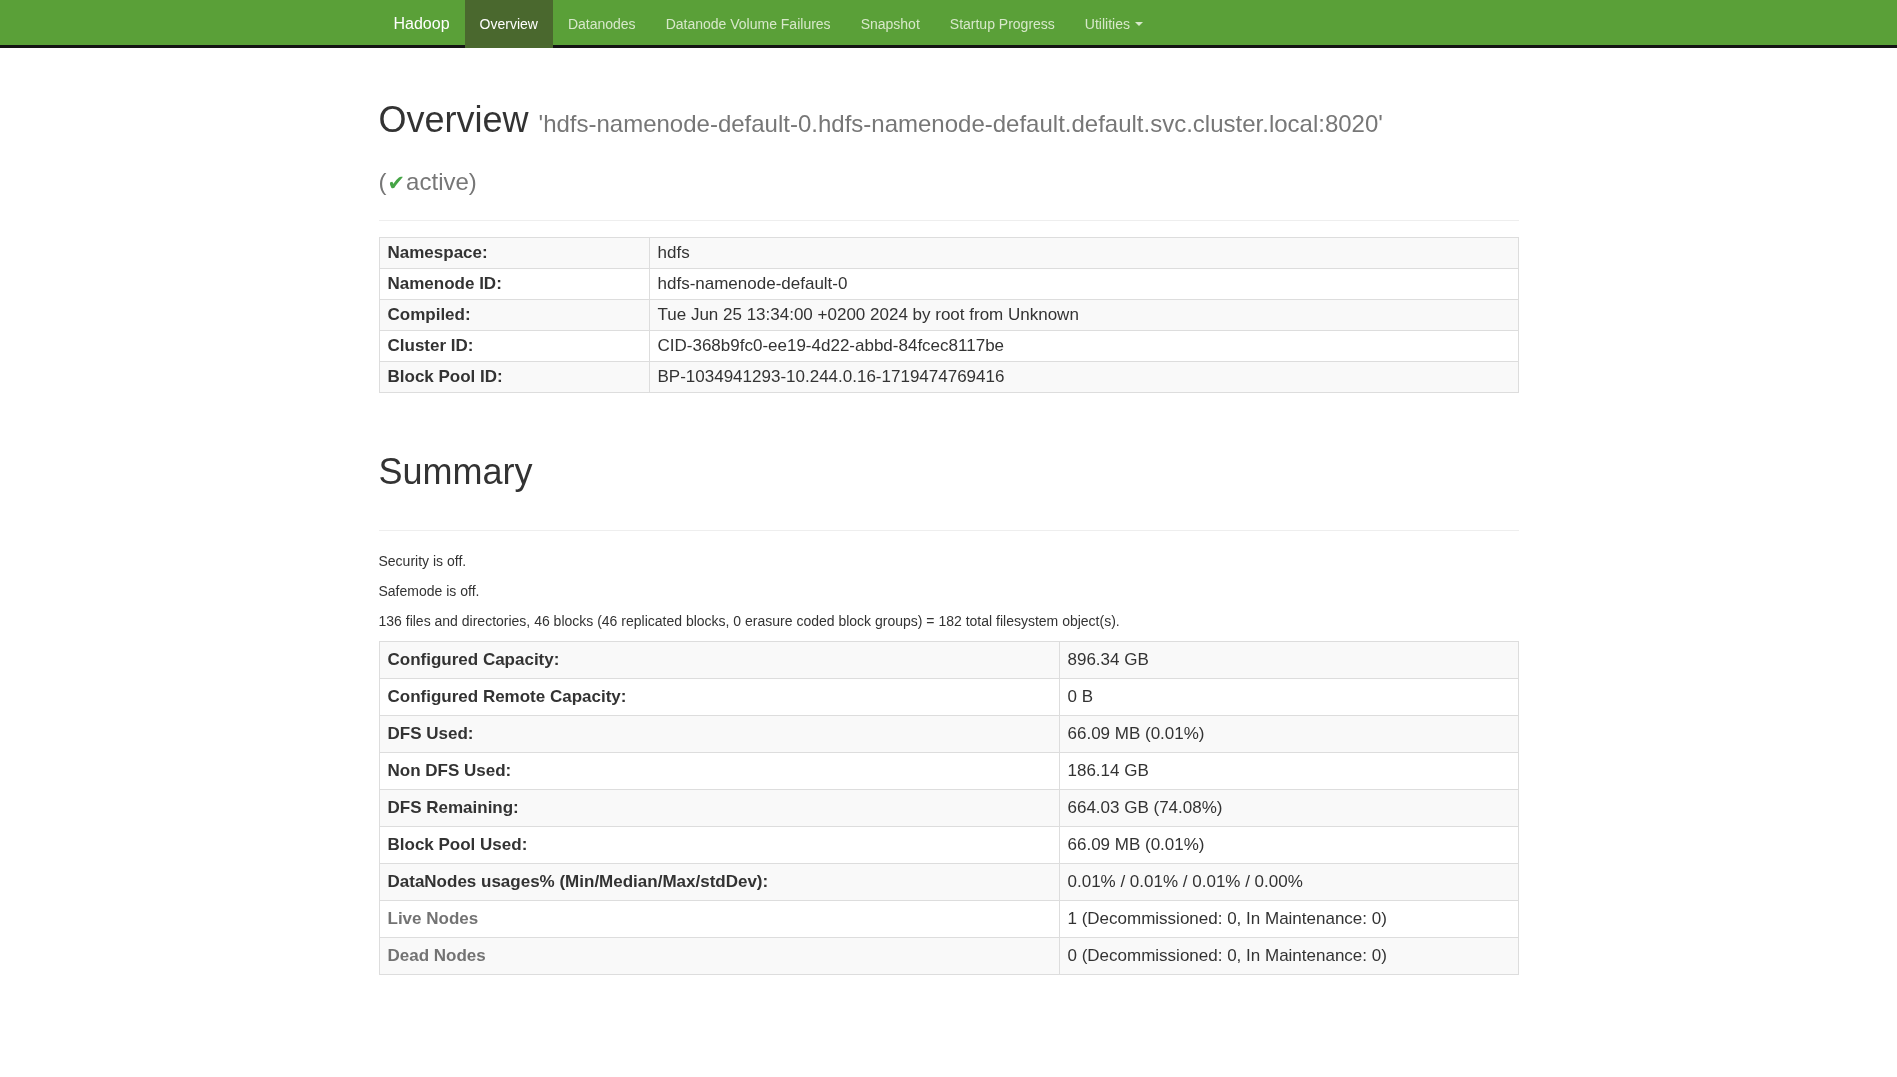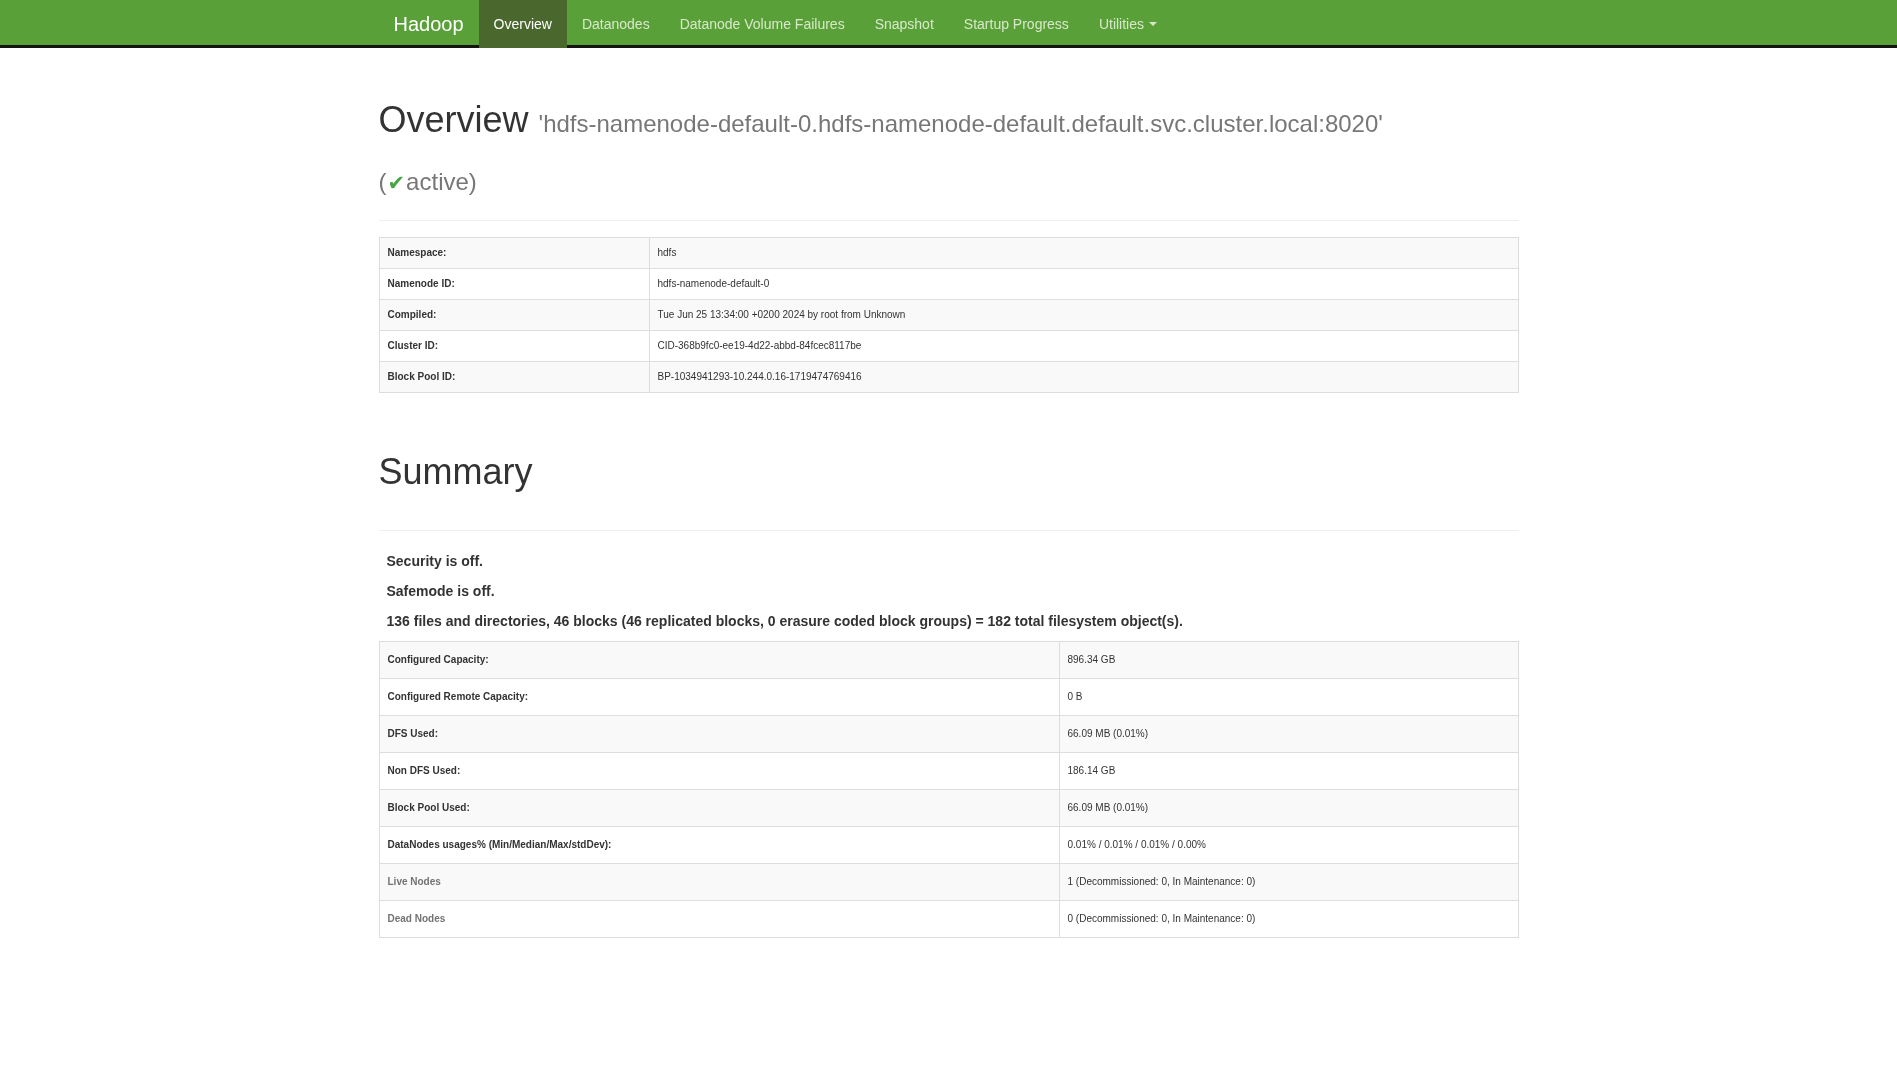--- a/index.html
+++ b/index.html
@@ -20,21 +20,21 @@
   .navbar {
     height: 48px;
     background: #5aa038;
     border-bottom: 3px solid #141414;
   }
   .navbar .container { display: flex; align-items: stretch; height: 48px; }
   .brand {
     display: flex; align-items: center;
     padding: 0 15px;
     color: #ffffff;
-    font-size: 20px;
+    font-size: 16px;
     text-decoration: none;
     cursor: pointer;
   }
   ul.navlist { display: flex; list-style: none; margin: 0; padding: 0; }
   ul.navlist li { display: flex; }
   ul.navlist li a {
     display: flex; align-items: center;
     padding: 0 15px;
     color: #d7e8ca;
     font-size: 14px;
@@ -90,31 +90,31 @@
     width: 100%;
     border-collapse: collapse;
     margin-bottom: 20px;
     background: #fff;
   }
   table.tbl th, table.tbl td {
     border: 1px solid #ddd;
     text-align: left;
     vertical-align: top;
     line-height: 20px;
-    font-size: 10px;
+    font-size: 17px;
   }
   table.tbl tr:nth-child(odd) { background: #f9f9f9; }
   table.tbl th { font-weight: bold; color: #333; }
   table.tbl1 th, table.tbl1 td { padding: 5px 8px; }
   table.tbl1 th { width: 270px; }
   table.tbl2 th, table.tbl2 td { padding: 8px; }
   table.tbl2 th { width: 680px; }
   a.stat-link { color: #737373; text-decoration: none; cursor: pointer; }
 
-  p.summary-line { margin: 0 8px 10px; line-height: 20px; font-weight: bold; }
+  p.summary-line { margin: 0 0 10px; line-height: 20px; }
 </style>
 </head>
 <body>
 
 <nav class="navbar">
   <div class="container">
     <a class="brand">Hadoop</a>
     <ul class="navlist">
       <li class="active">
         <a>Overview</a>
@@ -198,20 +198,24 @@
       </tr>
       <tr>
         <th>DFS Used:</th>
         <td>66.09 MB (0.01%)</td>
       </tr>
       <tr>
         <th>Non DFS Used:</th>
         <td>186.14 GB</td>
       </tr>
       <tr>
+        <th>DFS Remaining:</th>
+        <td>664.03 GB (74.08%)</td>
+      </tr>
+      <tr>
         <th>Block Pool Used:</th>
         <td>66.09 MB (0.01%)</td>
       </tr>
       <tr>
         <th>DataNodes usages% (Min/Median/Max/stdDev):</th>
         <td>0.01% / 0.01% / 0.01% / 0.00%</td>
       </tr>
       <tr>
         <th><a class="stat-link">Live Nodes</a></th>
         <td>1 (Decommissioned: 0, In Maintenance: 0)</td>

